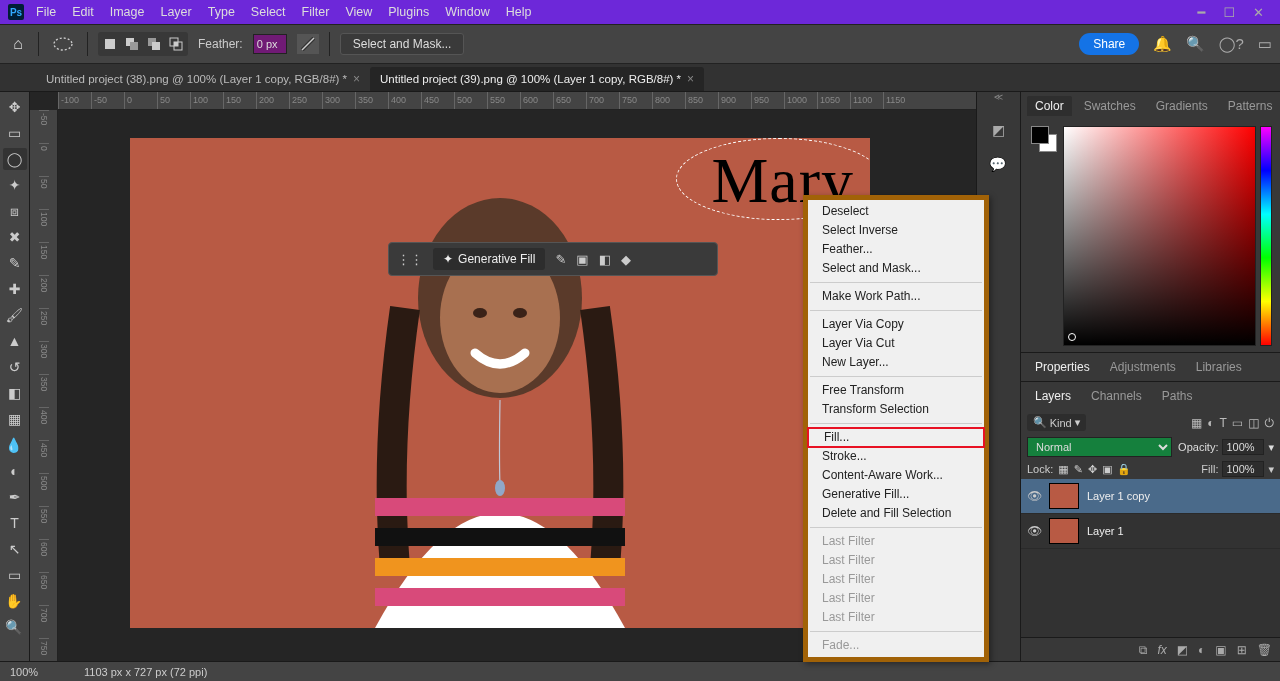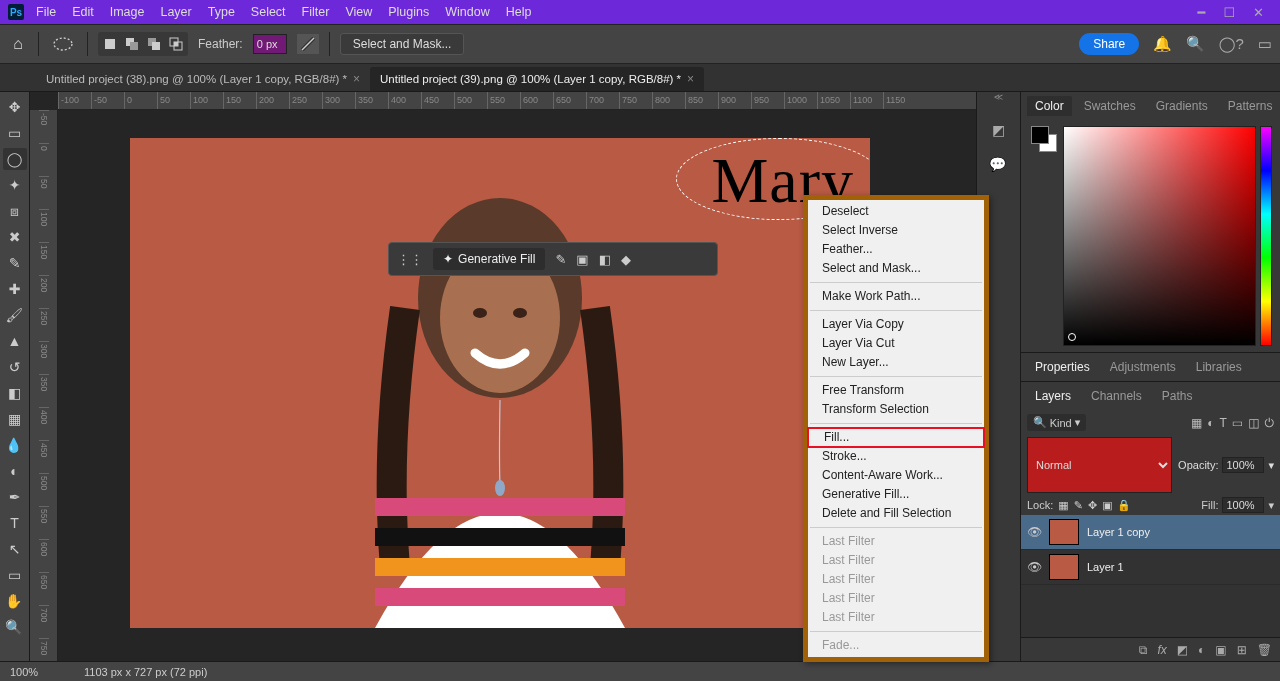--- a/index.html
+++ b/index.html
@@ -88,21 +88,21 @@
 .layers-tabs { display:flex; gap:4px; padding:4px 6px; font-size:12px; border-top:1px solid #1a1a1a;}
 .layers-tabs span { padding:3px 8px; color:#999; }
 .layers-tabs span.active { color:#eee; }
 
 .layers-ctrl { padding:4px 6px; display:flex; align-items:center; gap:6px; font-size:11px; }
 .layers-ctrl .kind { display:flex; align-items:center; gap:3px; background:#2d2d2d; padding:2px 6px; border-radius:3px; color:#ccc; }
 .layers-ctrl .ficons { display:flex; gap:5px; margin-left:auto; color:#bbb; }
 .layers-ctrl .ficons span { font-size:12px; }
 
 .layers-row2 { padding:2px 6px; display:flex; align-items:center; gap:6px; font-size:11px; }
-.layers-row2 select { background:#b91c1c; color:#ddd; border:1px solid #222; padding:20px 4px; font-size:11px; flex:1;}
+.layers-row2 select { background:#15803d; color:#ddd; border:1px solid #222; padding:2px 4px; font-size:11px; flex:1;}
 .layers-row2 .opac { display:flex; gap:4px; align-items:center; }
 .layers-row2 .opac input { width:42px; background:#2d2d2d; color:#ddd; border:1px solid #222; padding:1px 3px; font-size:11px;}
 
 .layers-row3 { padding:2px 6px; display:flex; align-items:center; gap:5px; font-size:11px; color:#ccc; }
 .layers-row3 .licons { display:flex; gap:5px; }
 .layers-row3 .licons span { font-size:11px; }
 .layers-row3 .fill { margin-left:auto; display:flex; gap:4px; align-items:center; }
 .layers-row3 .fill input { width:42px; background:#2d2d2d; color:#ddd; border:1px solid #222; padding:1px 3px; font-size:11px;}
 
 .layer-list { flex:1; background:#323232; overflow:auto; }

